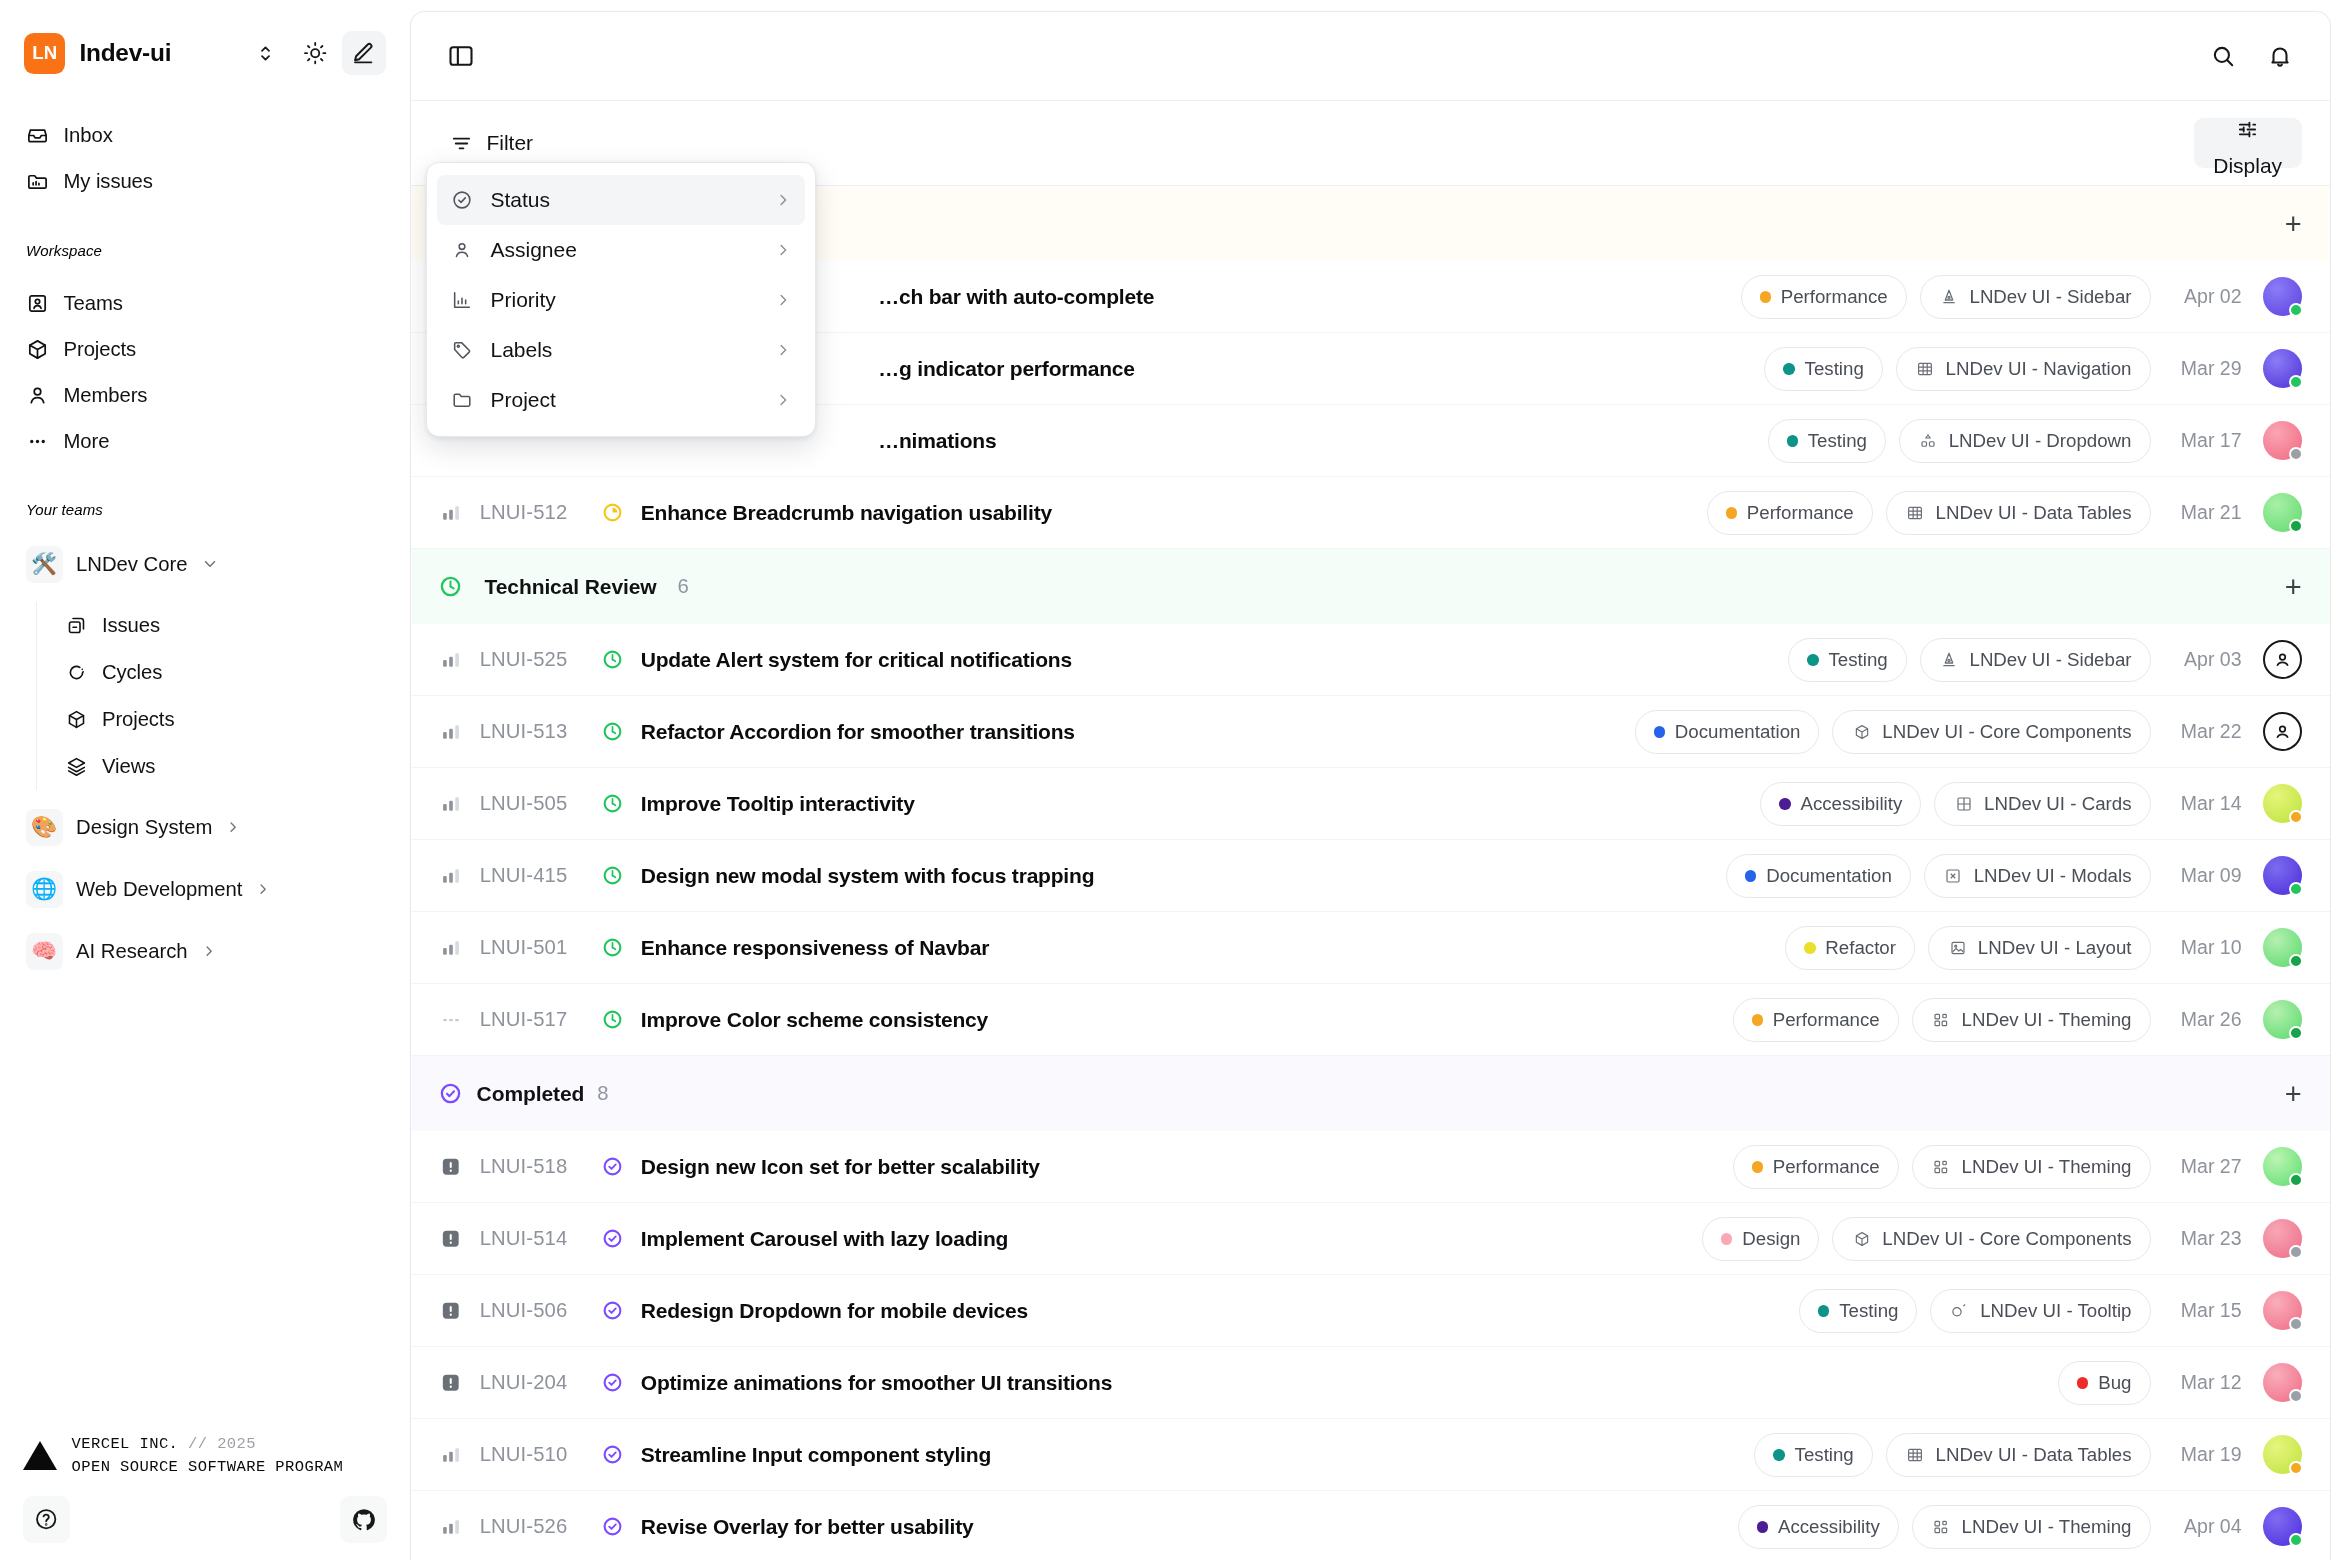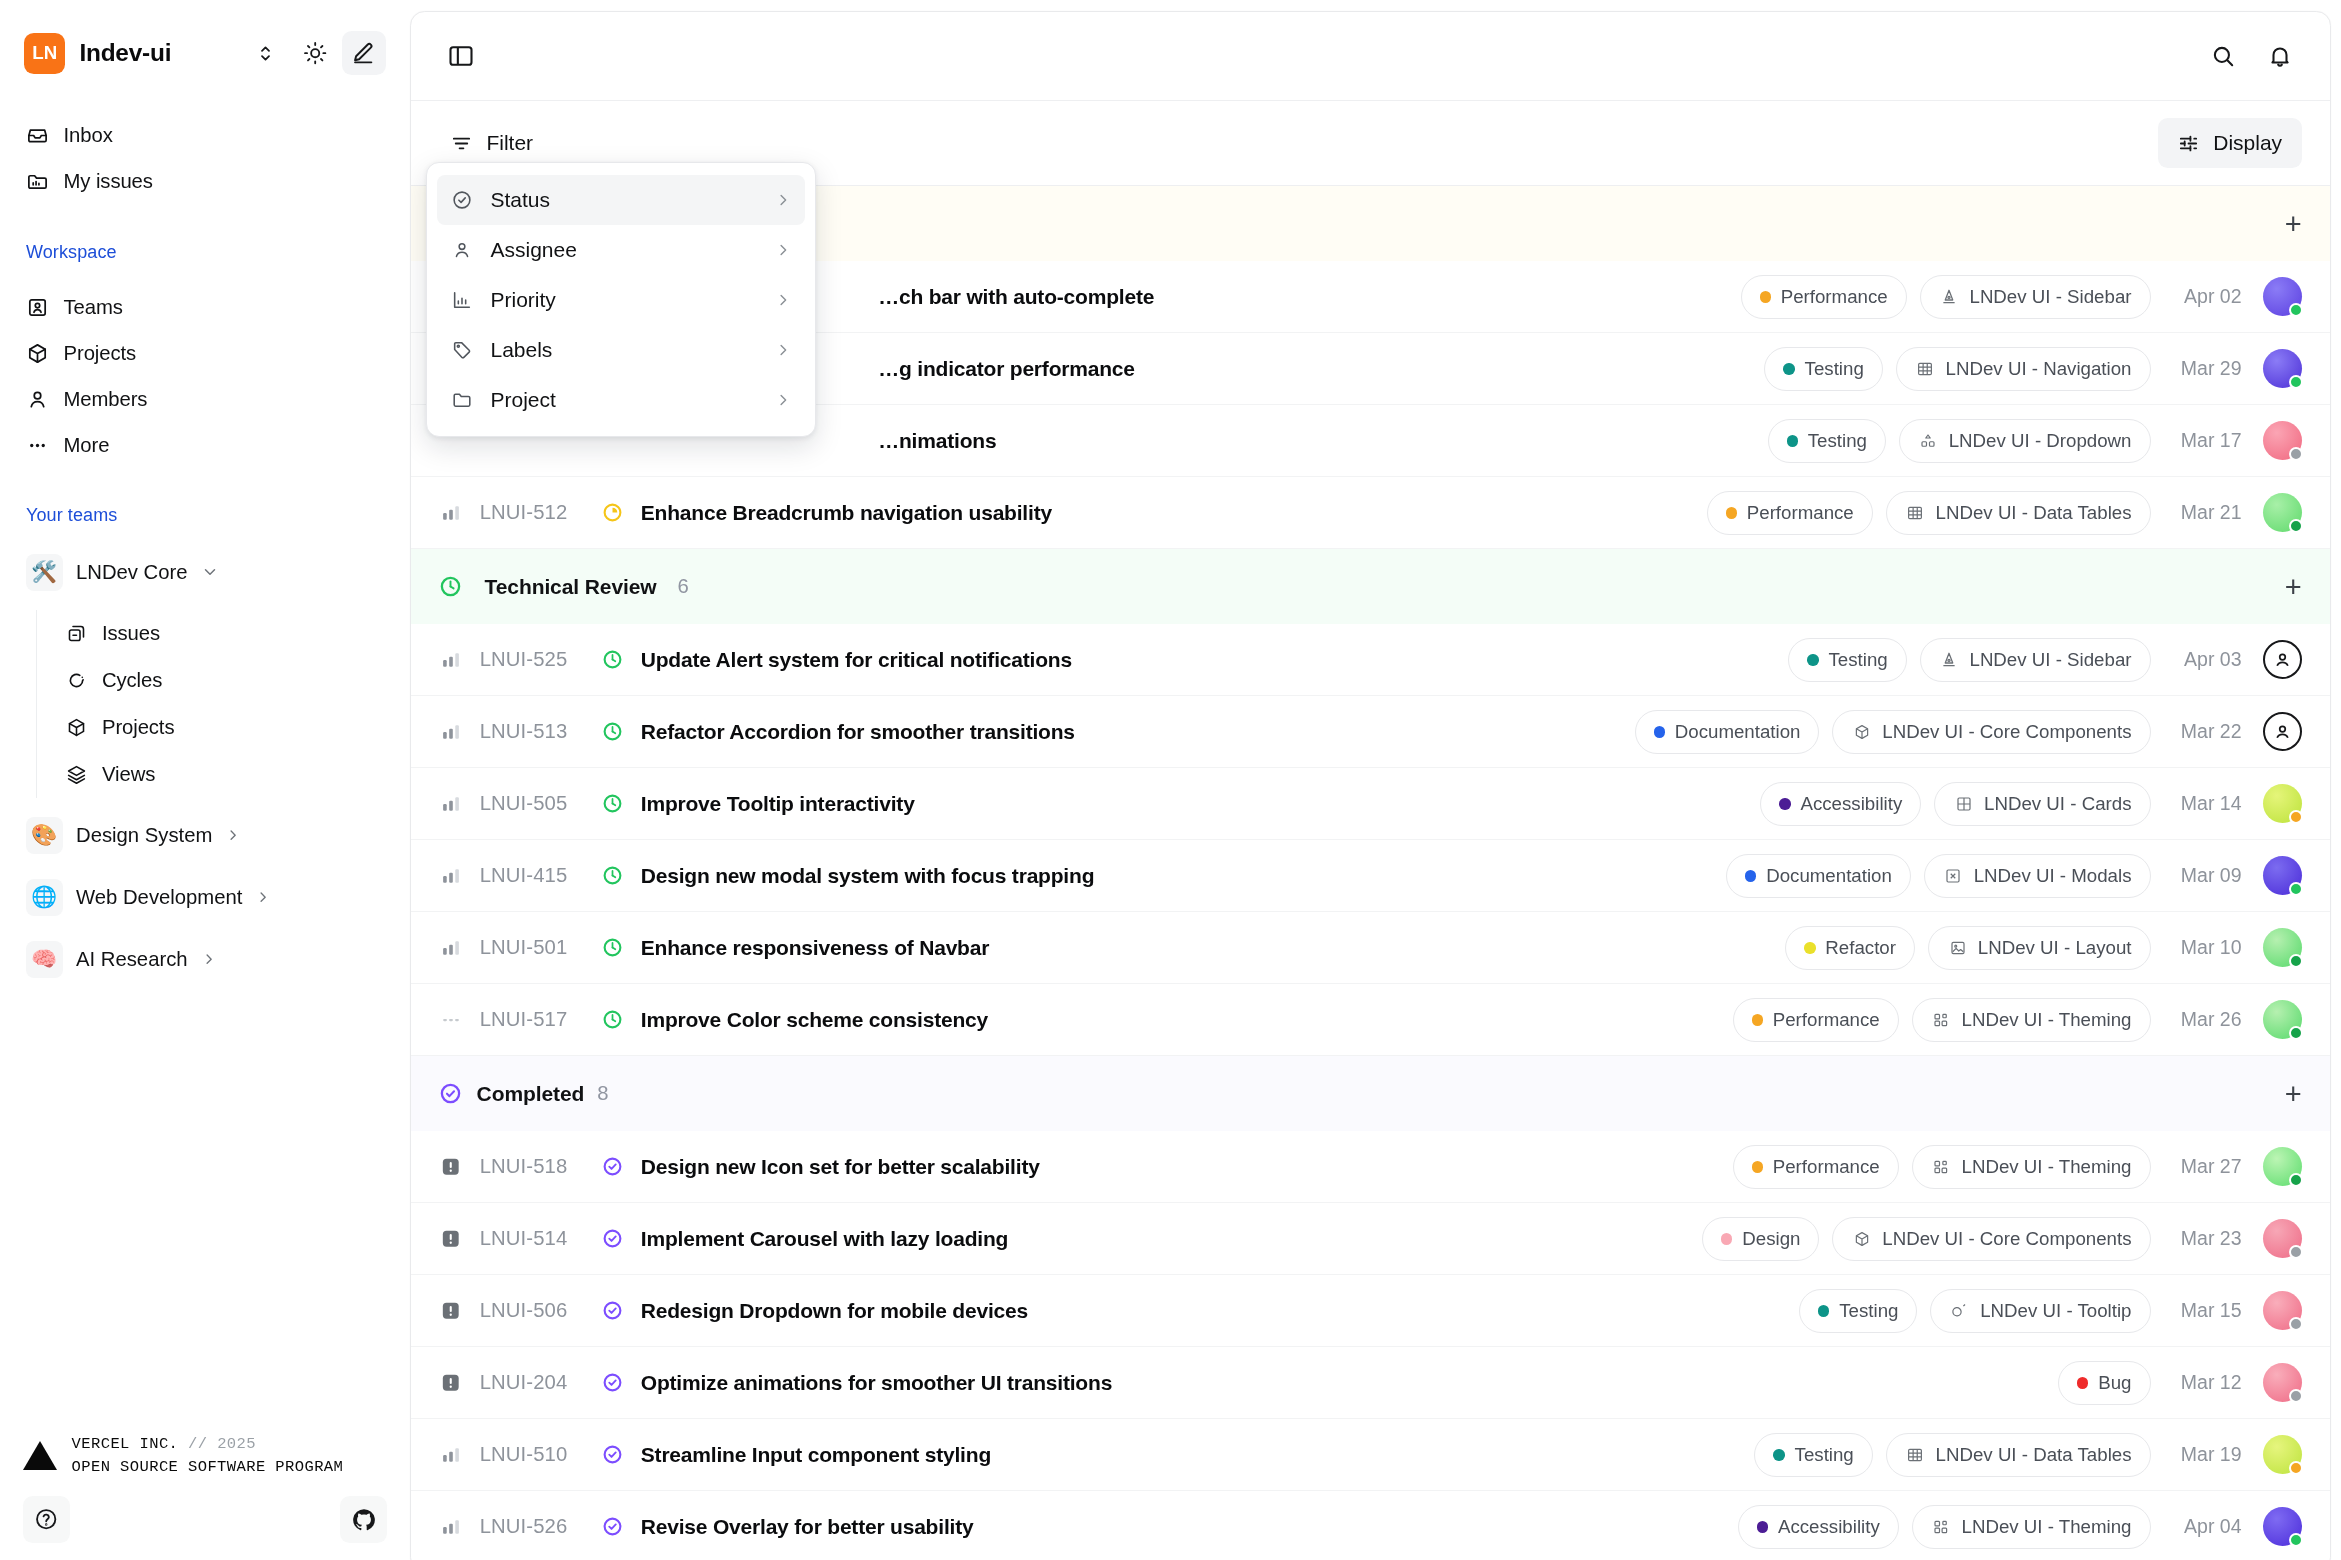--- a/index.html
+++ b/index.html
@@ -34,21 +34,21 @@
   }
   .icon-btn.active { background:#F3F4F6; }
 
   .nav-list { padding: 14.6px 14.6px 0 14.6px; }
   .nav-item {
     display:flex; align-items:center; gap: 14.6px; height: 46px;
     padding: 0 11.4px; border-radius: 8.1px; color:#111214; font-size: 20.3px;
   }
   .nav-item .lbl { font-size: 20.3px; color:#111214; letter-spacing:-0.1px; }
   .sec-title {
-    font-size: 18px; color:#1d4ed8; padding: 24.4px 26px 8.1px 26px; letter-spacing:0.1px;
+    font-size: 15px; color:#000000; padding: 24.4px 26px 8.1px 26px; letter-spacing:0.1px;font-style:italic;
   }
   .team-row {
     display:flex; align-items:center; gap: 13px; height: 49px;
     padding: 0 11.4px; margin: 0 14.6px; border-radius: 8.1px;
   }
   .emoji-box {
     width: 37px; height:37px; border-radius: 8.1px; background:#F5F6F7;
     display:flex; align-items:center; justify-content:center; font-size: 21px;
     flex: 0 0 37px;
   }
@@ -77,21 +77,21 @@
   }
   .topbar-right { margin-left:auto; display:flex; align-items:center; gap: 13px; }
   .filterbar {
     height: 85px; flex:0 0 85px; display:flex; align-items:center;
     padding: 0 28px; border-bottom: 1.2px solid #EEEFF1;
   }
   .filter-btn { display:flex; align-items:center; gap: 13px; height:49px; padding: 0 11.4px; border-radius:8.1px; }
   .filter-btn .t { font-size: 21px; color:#111214; }
   .display-btn {
     margin-left:auto; display:flex; align-items:center; gap: 13px;
-    height: 50px; padding: 0 19.5px; border-radius: 9.8px; background:#F3F4F6;
+    height: 50px; padding: 0 19.5px; border-radius: 9.8px; background:#F3F4F6;flex-direction:column;
   }
   .display-btn .t { font-size: 21px; color:#111214; }
 
   .list { flex:1 1 auto; overflow:hidden; }
 
   .group-head {
     display:flex; align-items:center; height: 75px; padding: 0 28px;
   }
   .group-head.inprogress { background:#FFFDF5; }
   .group-head.review { background:#F4FDF7;gap:8px; }

